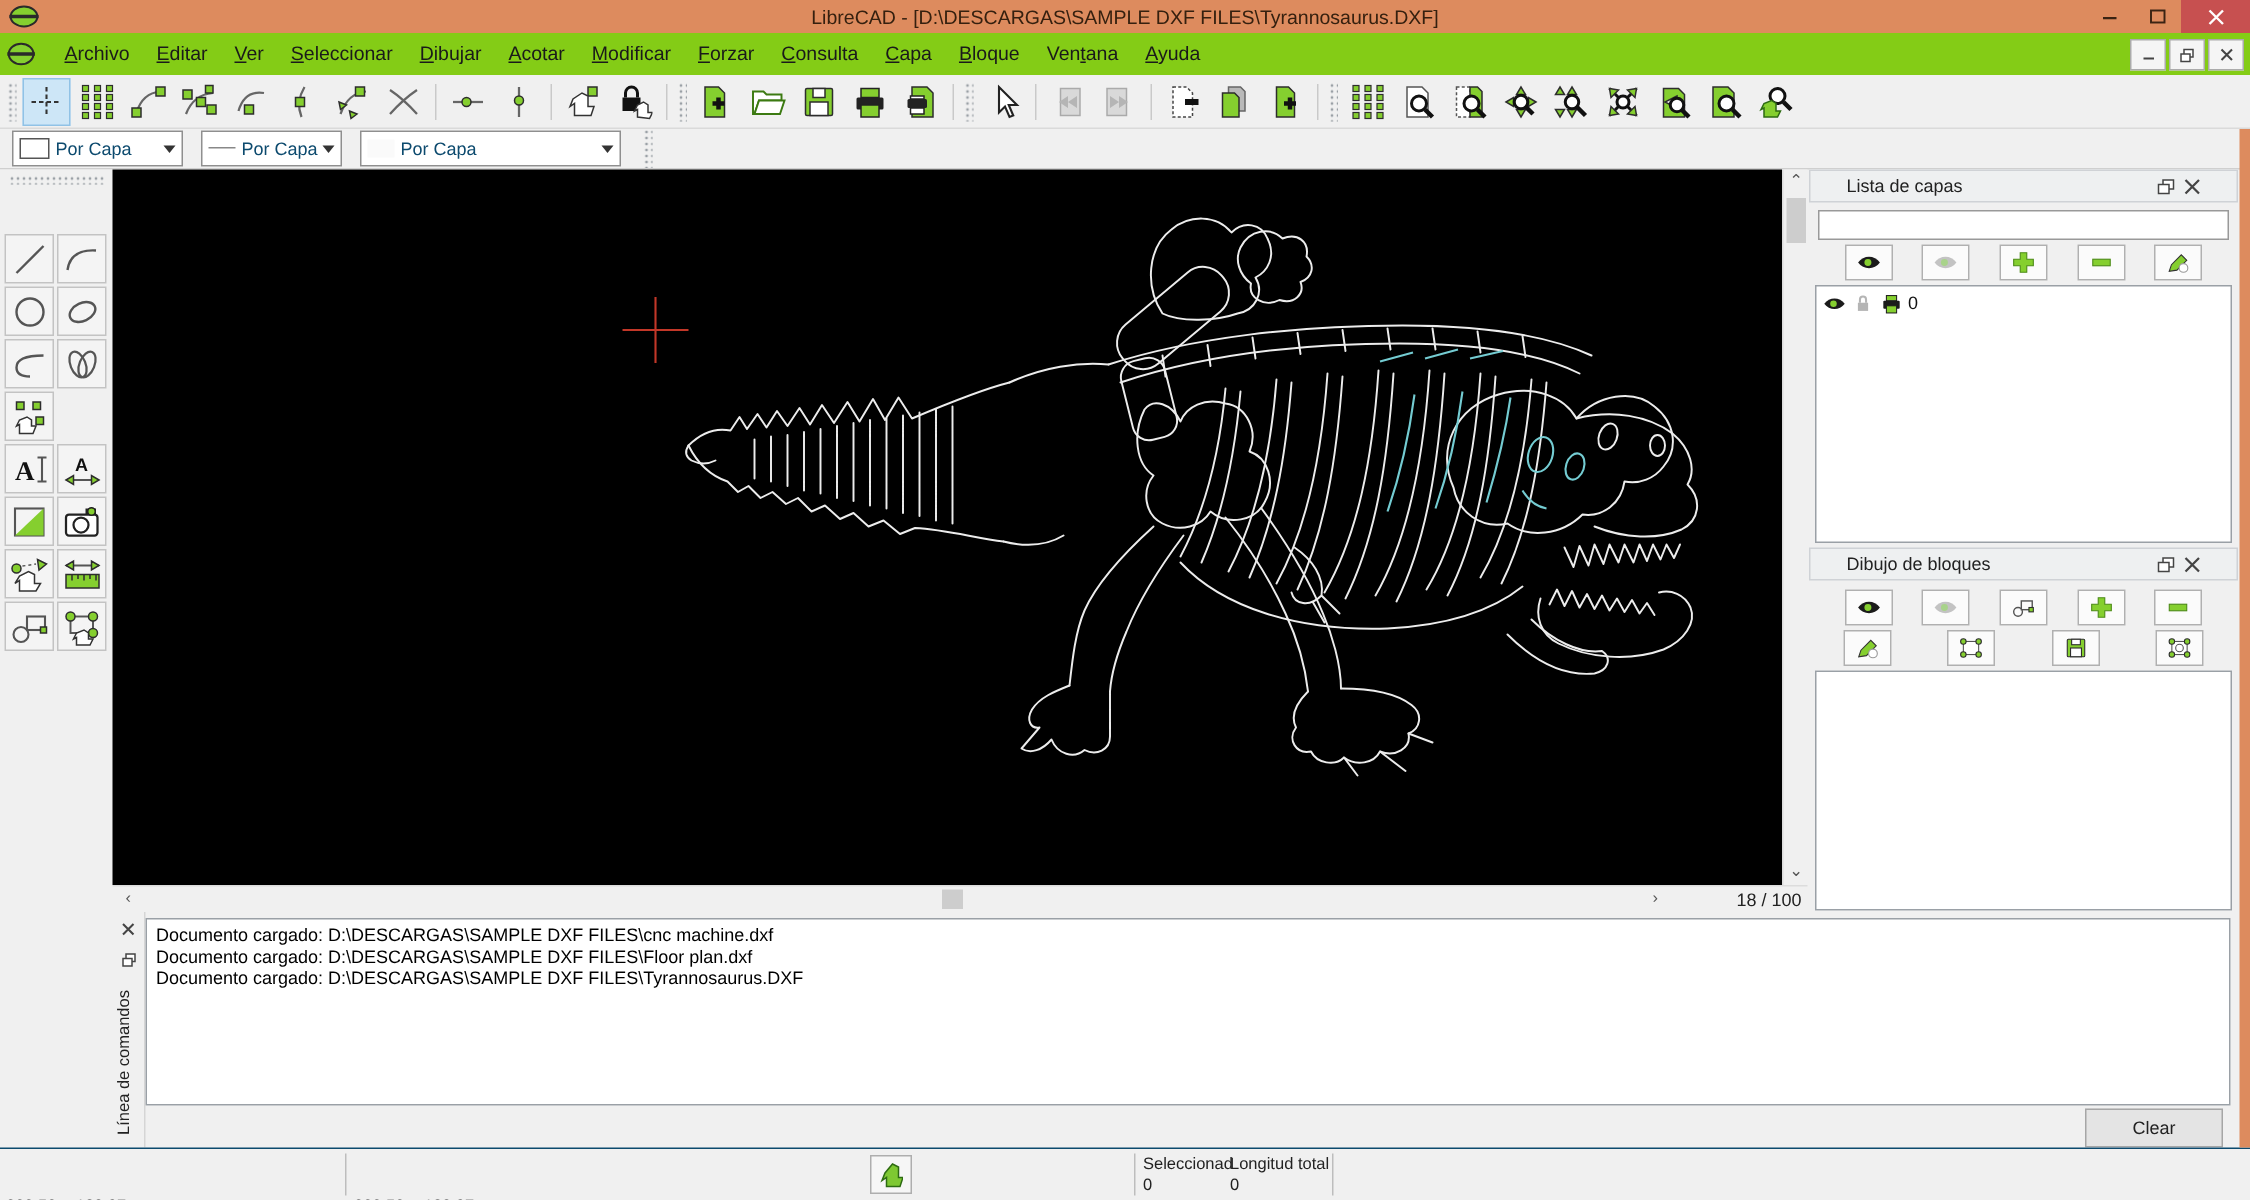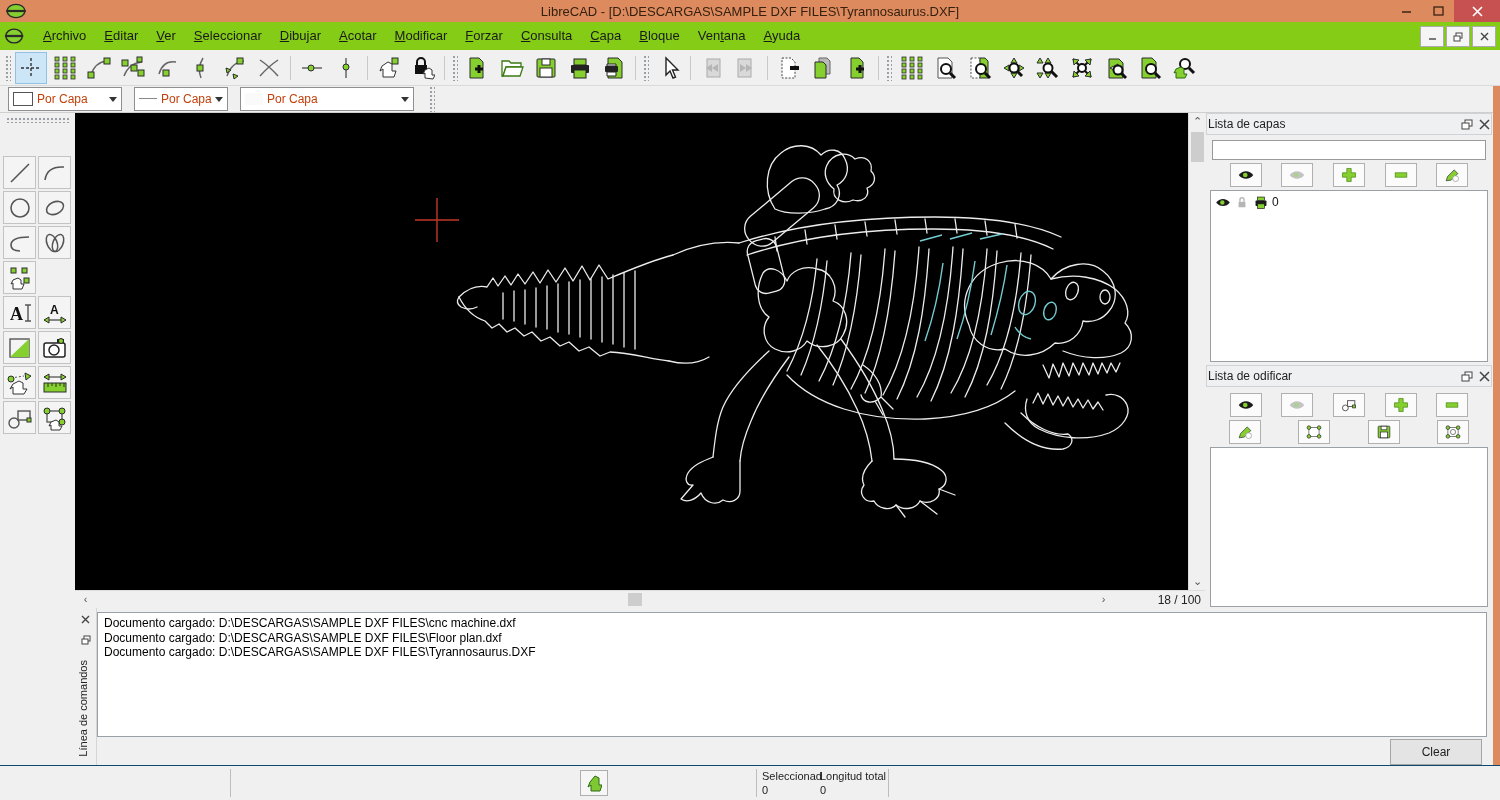--- a/index.html
+++ b/index.html
@@ -21,21 +21,21 @@
   .mdibtn{width:22px;height:19px;border:1px solid #ababab;background:#f5f5f5;display:flex;align-items:center;justify-content:center;}
   
   .toolrow{position:absolute;left:0;top:50px;width:1500px;height:36px;background:#f0f0f0;border-bottom:1px solid #dadada;display:flex;align-items:center;padding-left:2px;box-sizing:border-box;}
   .handle{width:6px;height:26px;margin:0 3px;background-image:radial-gradient(circle,#9aa0a6 0.9px,transparent 1.1px);background-size:4px 4px;}
   .sep{width:1px;height:24px;background:#c9c9c9;margin:0 4px;}
   .tbtn{width:30px;height:30px;margin:0 1px;display:flex;align-items:center;justify-content:center;background:transparent;border:1px solid transparent;}
   .tbtn.sel{background:#cde6f7;border:1px solid #90c2e6;}
   .tbtn svg{width:24px;height:24px;}
   
   .attrrow{position:absolute;left:0;top:86px;width:1500px;height:27px;background:#f0f0f0;border-bottom:1px solid #cfcfcf;display:flex;align-items:center;padding-left:8px;box-sizing:border-box;}
-  .combo{height:22px;background:#fff;border:1px solid #8f8f8f;display:flex;align-items:center;font-size:12px;color:#c2410c;margin-right:12px;position:relative;}
+  .combo{height:22px;background:#fff;border:1px solid #8f8f8f;display:flex;align-items:center;font-size:12px;color:#0c4a6e;margin-right:12px;position:relative;}
   .combo .swatch{width:18px;height:12px;margin:0 4px;border:1px solid #555;background:#fff;}
   .combo .swatch.line{border:none;border-top:1px solid #888;height:1px;}
   .combo .swatch.blank{border:none;background:#fafafa;}
   .combo .arrow{margin-left:auto;margin-right:4px;width:0;height:0;border-left:4px solid transparent;border-right:4px solid transparent;border-top:5px solid #333;}
   
   .main{position:absolute;left:0;top:113px;width:1500px;height:495px;}
   .lefttools{position:absolute;left:0;top:0;width:75px;height:495px;background:#f0f0f0;}
   .lt-handle{margin:4px auto 8px auto;width:64px;height:6px;background-image:radial-gradient(circle,#9aa0a6 0.9px,transparent 1.1px);background-size:4px 4px;}
   .lt-grid{display:flex;flex-wrap:wrap;width:72px;margin-left:2px;margin-top:32px;}
   .ltbtn{width:33px;height:33px;margin:1px;border:1px solid #c3c3c3;background:#f4f4f4;display:flex;align-items:center;justify-content:center;box-sizing:border-box;}
@@ -44,21 +44,21 @@
   .canvas{position:absolute;left:75px;top:0;width:1113px;height:477px;background:#000;}
   .canvas svg{position:absolute;left:0;top:0;}
   
   .vscroll{position:absolute;left:1188px;top:0;width:17px;height:477px;background:#f0f0f0;border-left:1px solid #dcdcdc;box-sizing:border-box;}
   .hscroll{position:absolute;left:75px;top:477px;width:1130px;height:18px;background:#f0f0f0;border-top:1px solid #dcdcdc;box-sizing:border-box;}
   .scr-arrow{position:absolute;color:#555;font-size:11px;line-height:17px;text-align:center;width:17px;height:17px;}
   .scr-thumb{position:absolute;background:#cdcdcd;}
   .page-ind{position:absolute;right:4px;top:2px;font-size:12px;color:#222;}
   
   .rightdock{position:absolute;left:1206px;top:0;width:286px;height:495px;background:#f0f0f0;}
-  .panel-h{height:22px;display:flex;align-items:center;font-size:12px;color:#222;padding:0 1px;background:#eef0f1;border:1px solid #cfd2d6;box-sizing:border-box;}
+  .panel-h{height:22px;display:flex;align-items:center;font-size:12px;color:#222;padding:0 24px;background:#eef0f1;border:1px solid #cfd2d6;box-sizing:border-box;}
   .panel-h .ph-btns{margin-left:auto;display:flex;gap:6px;color:#333;font-size:11px;}
   .pinput{display:block;width:274px;height:20px;margin:5px auto 3px auto;border:1px solid #999;background:#fff;font-size:12px;box-sizing:border-box;}
   .pbtn-row{display:flex;justify-content:space-evenly;margin:3px 4px;}
   .pbtn{width:30px;height:22px;border:1px solid #b0b0b0;background:#fbfbfb;display:flex;align-items:center;justify-content:center;}
   .pbtn svg{width:18px;height:16px;}
   .plist{margin:3px 4px;background:#fff;border:1px solid #9aa0a6;}
   .layer-row{display:flex;align-items:center;height:22px;padding-left:4px;gap:3px;font-size:12px;color:#111;}
   .layer-row svg{width:16px;height:15px;}
   
   .cmddock{position:absolute;left:75px;top:608px;width:1417px;height:157px;background:#f0f0f0;}
@@ -675,21 +675,21 @@
                 <rect x="6" y="3" width="10" height="5" fill="#85cf2f" stroke="#1b1b1b"></rect>
                 <rect x="6" y="13" width="10" height="7" fill="#85cf2f" stroke="#1b1b1b"></rect>
               </svg>
             <span>0</span>
           </div>
         </div>
       </div>
 
       <div style="margin-top:2px;">
         <div class="panel-h">
-          <span>Lista de odificar</span>
+          <span>Dibujo de bloques</span>
           <span class="ph-btns">
             <svg width="12" height="11" viewBox="0 0 12 11">
                 <rect x="4" y="1" width="7" height="6" fill="#fff" stroke="#444"></rect>
                 <rect x="1" y="4" width="7" height="6" fill="#fff" stroke="#444"></rect>
               </svg>
             <svg width="11" height="11" viewBox="0 0 11 11">
                 <path d="M1 1 L10 10 M10 1 L1 10" stroke="#444" stroke-width="1.5"></path>
               </svg>
           </span>
         </div>

